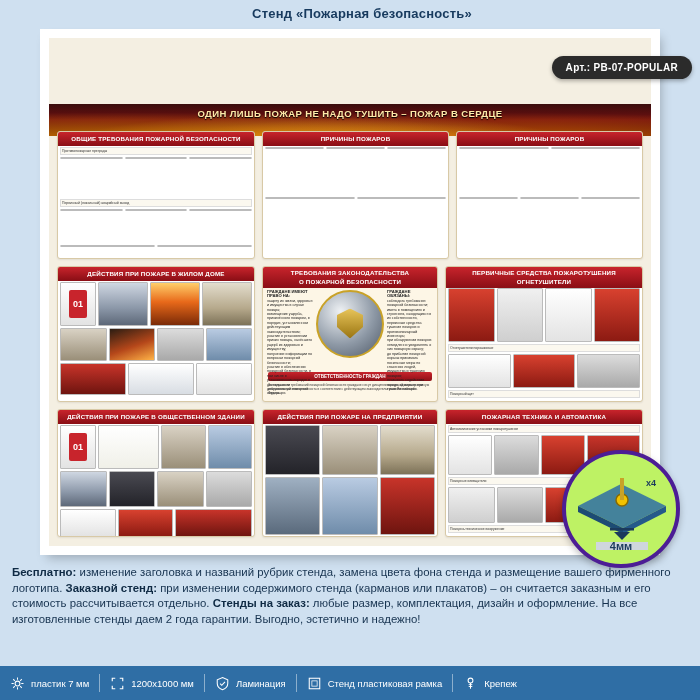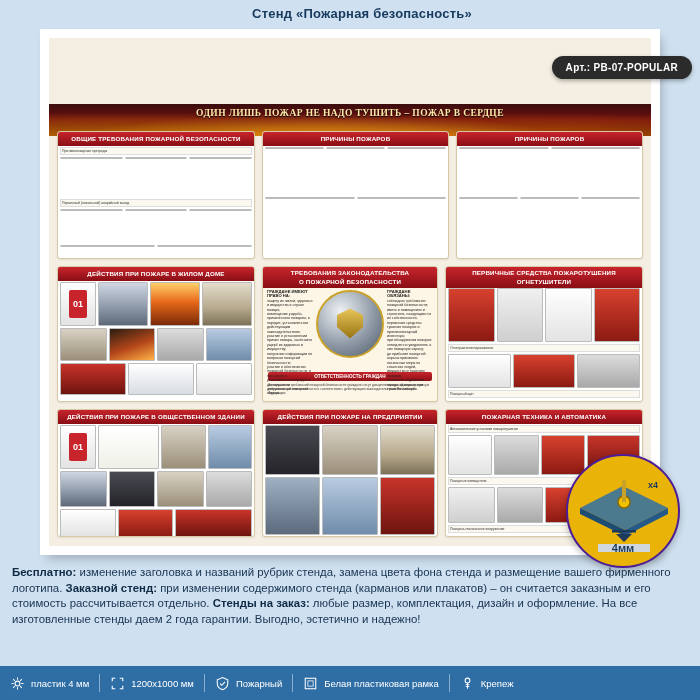--- a/index.html
+++ b/index.html
@@ -55,21 +55,20 @@
   }
   .horn{
     position:absolute;left:22px;top:14px;width:62px;height:36px;
   }
 
   
   .strip{
     position:absolute;left:0;top:66px;width:100%;height:32px;
     background:linear-gradient(180deg,#3a0d0d,#6e1010 50%,#2f0808);
     overflow:hidden;
-    font-family:Liberation Serif, serif;
   }
   .strip-flame{
     position:absolute;left:0;top:0;width:100%;height:100%;
     background:
       radial-gradient(ellipse at 12% 120%, rgba(255,150,0,.85), rgba(255,150,0,0) 55%),
       radial-gradient(ellipse at 45% 130%, rgba(255,190,40,.8), rgba(255,190,40,0) 55%),
       radial-gradient(ellipse at 80% 125%, rgba(255,120,0,.85), rgba(255,120,0,0) 55%);
   }
   .strip-text{
     position:absolute;left:0;top:4px;width:100%;text-align:center;
@@ -162,21 +161,21 @@
   .art{
     position:absolute;right:8px;top:56px;
     background:#2b2b2b;color:#fff;font-size:10px;font-weight:bold;
     padding:6px 14px;border-radius:14px;letter-spacing:.3px;
     box-shadow:0 2px 4px rgba(0,0,0,.3);
   }
 
   
   .mount{
     position:absolute;right:20px;bottom:132px;width:110px;height:110px;border-radius:50%;
-    background:#eab308;border:2px solid #4c1d95;box-shadow:0 3px 7px rgba(0,0,0,.25);
+    background:#bef264;border:4px solid #4c1d95;box-shadow:0 3px 7px rgba(0,0,0,.25);
     overflow:hidden;
   }
   .mount svg{display:block;}
   .mount-mm{
     position:absolute;left:0;bottom:12px;width:100%;text-align:center;
     font-size:11px;font-weight:bold;color:#1b3a5c;
   }
   .mount-x4{
     position:absolute;right:20px;top:24px;font-size:9px;font-weight:bold;color:#1b3a5c;
   }
@@ -457,49 +456,49 @@
           <line x1="10" y1="2" x2="10" y2="5"></line>
             <line x1="10" y1="15" x2="10" y2="18"></line>
           <line x1="2" y1="10" x2="5" y2="10"></line>
             <line x1="15" y1="10" x2="18" y2="10"></line>
           <line x1="4.3" y1="4.3" x2="6.4" y2="6.4"></line>
             <line x1="13.6" y1="13.6" x2="15.7" y2="15.7"></line>
           <line x1="15.7" y1="4.3" x2="13.6" y2="6.4"></line>
             <line x1="6.4" y1="13.6" x2="4.3" y2="15.7"></line>
         </g>
       </svg>
-      <span>пластик 4 мм</span>
+      <span>пластик 7 мм</span>
     </div>
     <div class="f-sep"></div>
     <div class="f-item">
       <svg class="f-icon" viewBox="0 0 20 20">
         <g stroke="#fff" stroke-width="1.5" fill="none">
           <path d="M3 7 V3 H7"></path>
             <path d="M13 3 H17 V7"></path>
             <path d="M17 13 V17 H13"></path>
             <path d="M7 17 H3 V13"></path>
         </g>
       </svg>
       <span>1200х1000 мм</span>
     </div>
     <div class="f-sep"></div>
     <div class="f-item">
       <svg class="f-icon" viewBox="0 0 20 20">
         <path d="M10 2 L17 5 V10 C17 14.5 13.5 17 10 18.4 C6.5 17 3 14.5 3 10 V5 Z" fill="none" stroke="#fff" stroke-width="1.4"></path>
         <path d="M6.8 10.2 L9 12.4 L13.3 7.8" fill="none" stroke="#fff" stroke-width="1.4"></path>
       </svg>
-      <span>Пожарный</span>
+      <span>Ламинация</span>
     </div>
     <div class="f-sep"></div>
     <div class="f-item">
       <svg class="f-icon" viewBox="0 0 20 20">
         <rect x="3" y="3" width="14" height="14" fill="none" stroke="#fff" stroke-width="1.4"></rect>
         <rect x="6.5" y="6.5" width="7" height="7" fill="none" stroke="#fff" stroke-width="1"></rect>
       </svg>
-      <span>Белая пластиковая рамка</span>
+      <span>Стенд пластиковая рамка</span>
     </div>
     <div class="f-sep"></div>
     <div class="f-item">
       <svg class="f-icon" viewBox="0 0 20 20">
         <circle cx="10" cy="6" r="3.2" fill="none" stroke="#fff" stroke-width="1.4"></circle>
         <path d="M10 9.2 V17" stroke="#fff" stroke-width="1.4"></path>
         <path d="M7.6 11.5 H12.4 M7.6 14 H12.4" stroke="#fff" stroke-width="1.2"></path>
       </svg>
       <span>Крепеж</span>
     </div>

